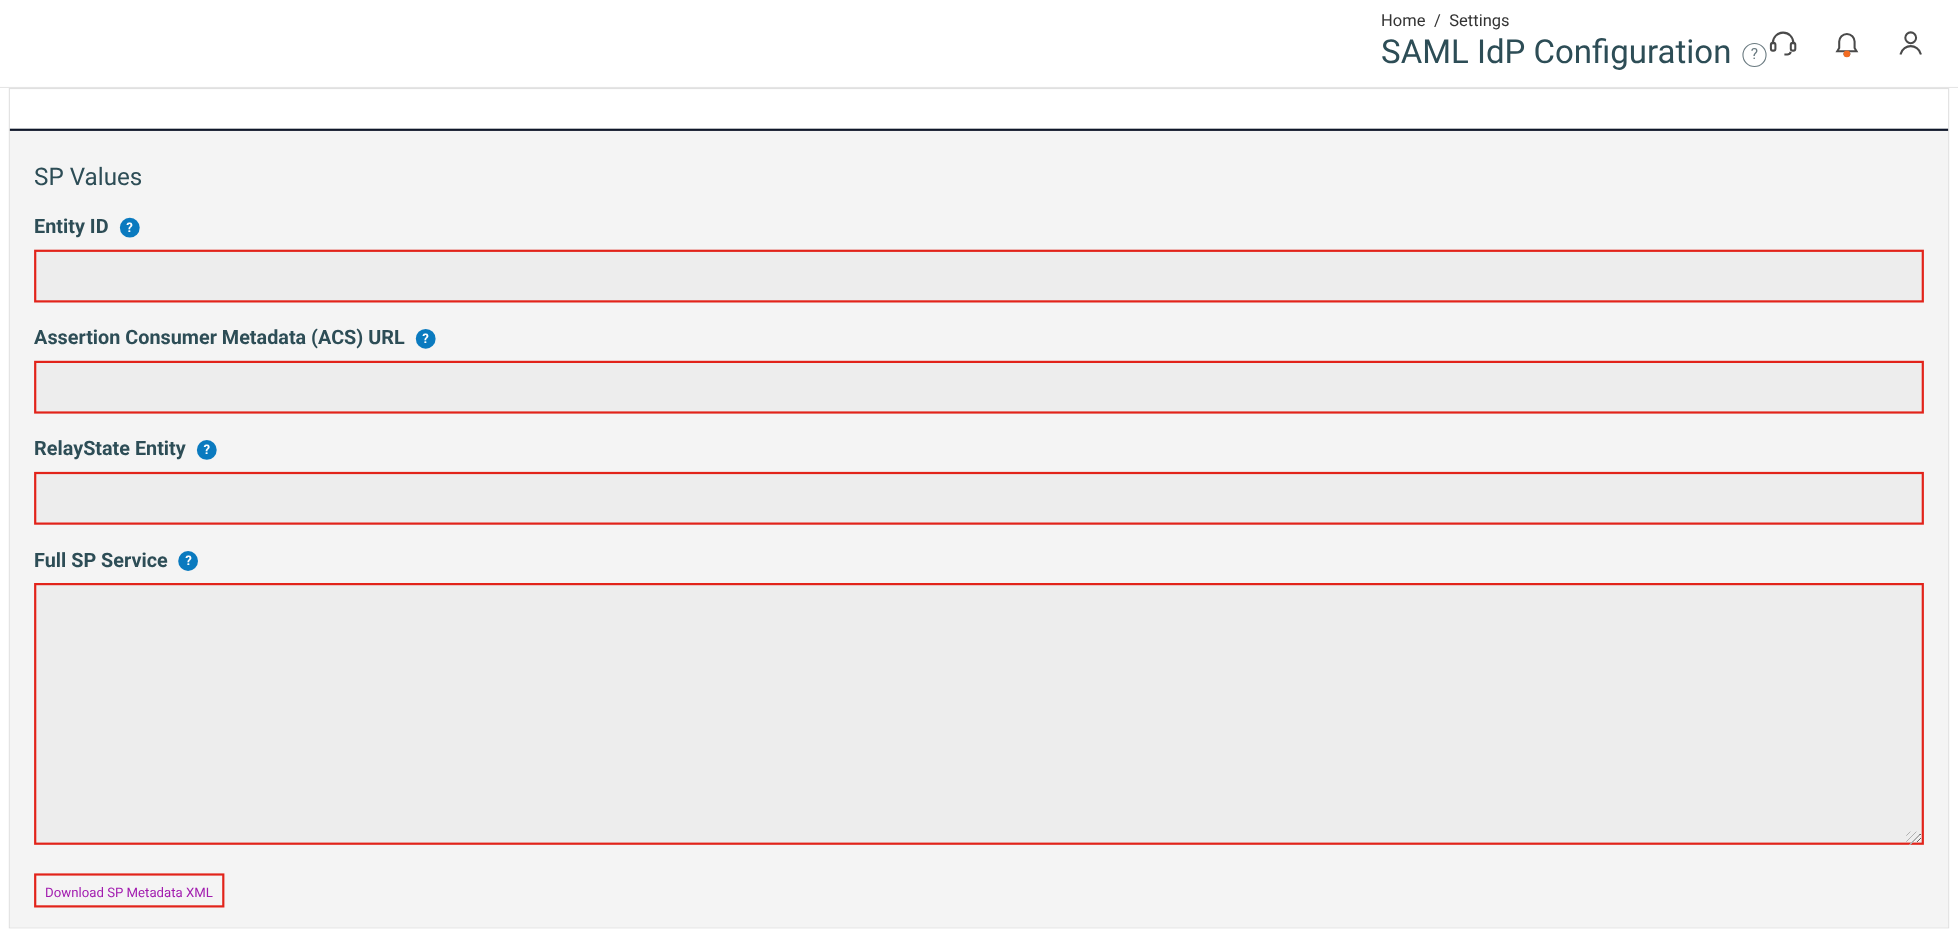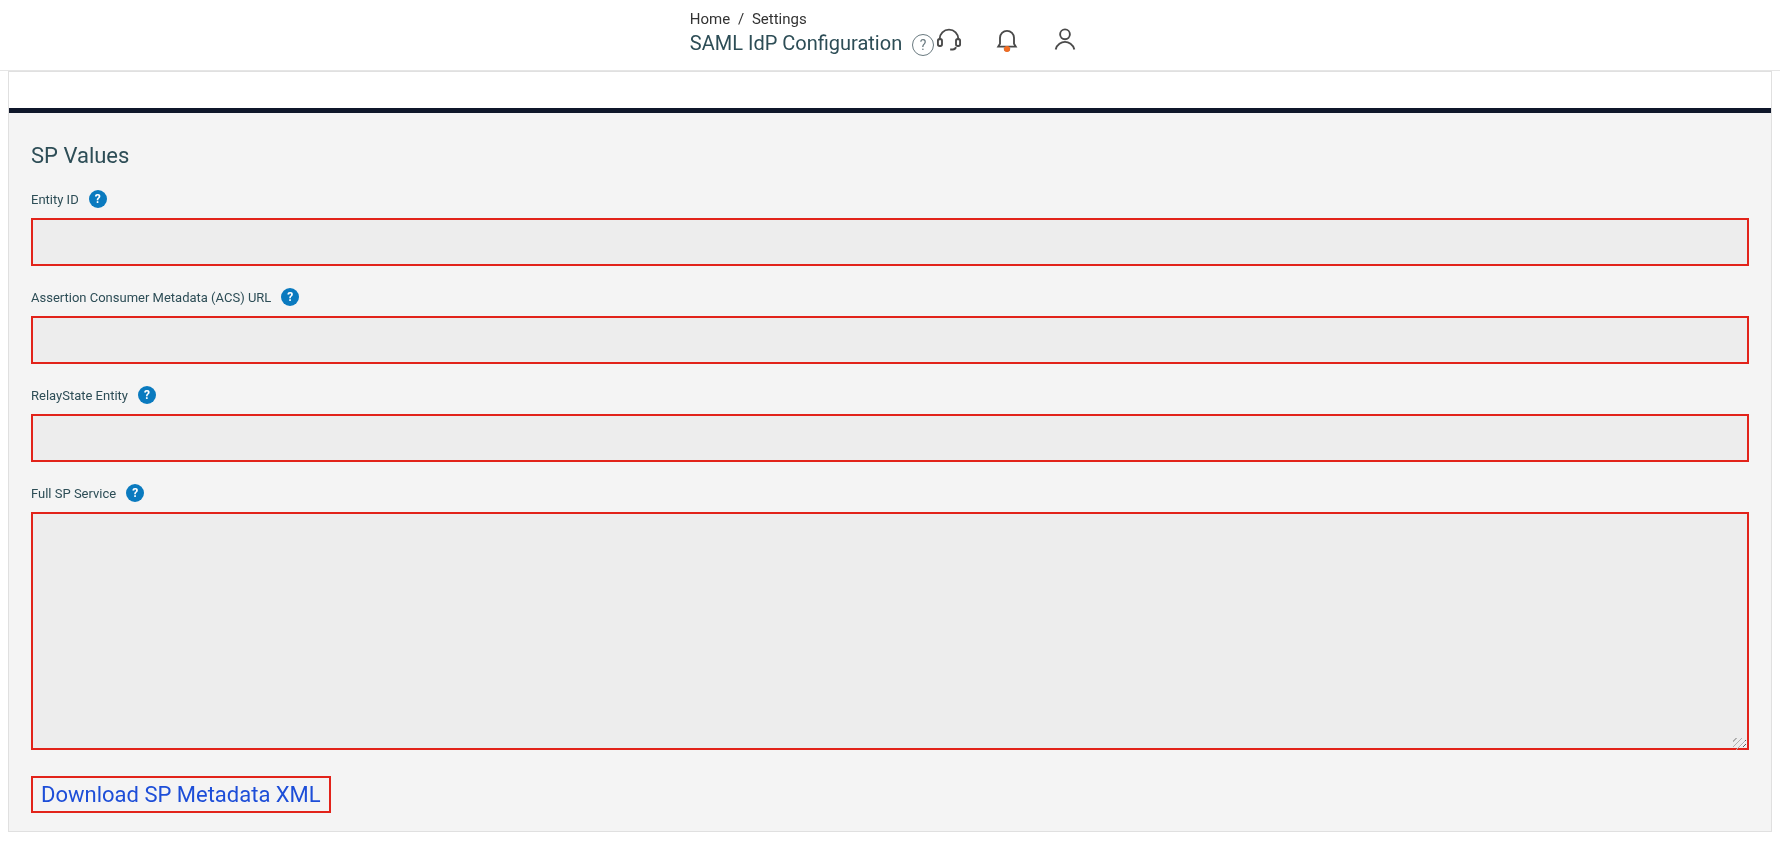--- a/index.html
+++ b/index.html
@@ -4,39 +4,39 @@
 <style>
   * { box-sizing: border-box; margin: 0; padding: 0; }
   body {
     font-family: -apple-system, BlinkMacSystemFont, "Segoe UI", Roboto, "Helvetica Neue", Arial, sans-serif;
     background: #fff;
     color: #222;
     width: 1780px;
   }
   .header {
     display: flex;
-    justify-content: center;
+    justify-content: flex-end;
     align-items: flex-start;
     padding: 10px 28px 14px 18px;
     border-bottom: 1px solid #e5e5e5;
   }
   .header-left {}
   .breadcrumb {
     font-size: 15px;
     color: #333;
     margin-bottom: 2px;
   }
   .breadcrumb .sep { margin: 0 4px; color: #333;}
   .page-title-row {
     display: flex;
     align-items: center;
     gap: 10px;
   }
   .page-title {
-    font-size: 20px;
+    font-size: 30px;
     font-weight: 400;
     color: #2d4d56;
   }
   .title-help-icon {
     width: 22px; height: 22px;
     border: 1.8px solid #6a7a80;
     border-radius: 50%;
     display: flex; align-items: center; justify-content: center;
     font-size: 14px; color: #6a7a80;
     margin-top: 4px;
@@ -61,40 +61,40 @@
   }
   .panel-frame {
     border: 1px solid #e0e0e0;
     background: #fff;
     margin: 0;
     padding: 0;
   }
   .panel-top-gap { height: 36px; }
   .panel-body {
     background: #f4f4f4;
-    border-top: 5px solid #0f172a;
+    border-top: 2px solid #0f172a;
     padding: 30px 22px 18px 22px;
     min-height: 700px;
   }
   .section-title {
     font-size: 22px;
     color: #2d4d56;
     font-weight: 400;
     margin-bottom: 22px;
   }
   .field-block { margin-bottom: 22px; }
   .field-label-row {
     display: flex;
     align-items: center;
     gap: 10px;
     margin-bottom: 10px;
   }
   .field-label {
-    font-size: 13px;
-    font-weight: 400;
+    font-size: 18px;
+    font-weight: 700;
     color: #2d4d56;
   }
   .help-dot {
     width: 18px; height: 18px;
     background: #0a7abf;
     color: #fff;
     border-radius: 50%;
     display:flex; align-items:center; justify-content:center;
     font-size: 12px;
     font-weight:700;
@@ -119,22 +119,22 @@
     resize: vertical;
     overflow:auto;
   }
   .red-textarea::after{content:"";}
   .download-link-wrap{
     display:inline-block;
     border: 2.5px solid #e2231a;
     padding: 4px 8px;
   }
   .download-link {
-    color: #1d4ed8;
-    font-size: 22px;
+    color: #a21caf;
+    font-size: 12px;
     text-decoration: none;
     cursor: pointer;
   }
   .textarea-resize{
     position:relative;
   }
   .textarea-resize .grip{
     position:absolute; right:4px; bottom:4px;
     width:12px; height:12px;
     background:

